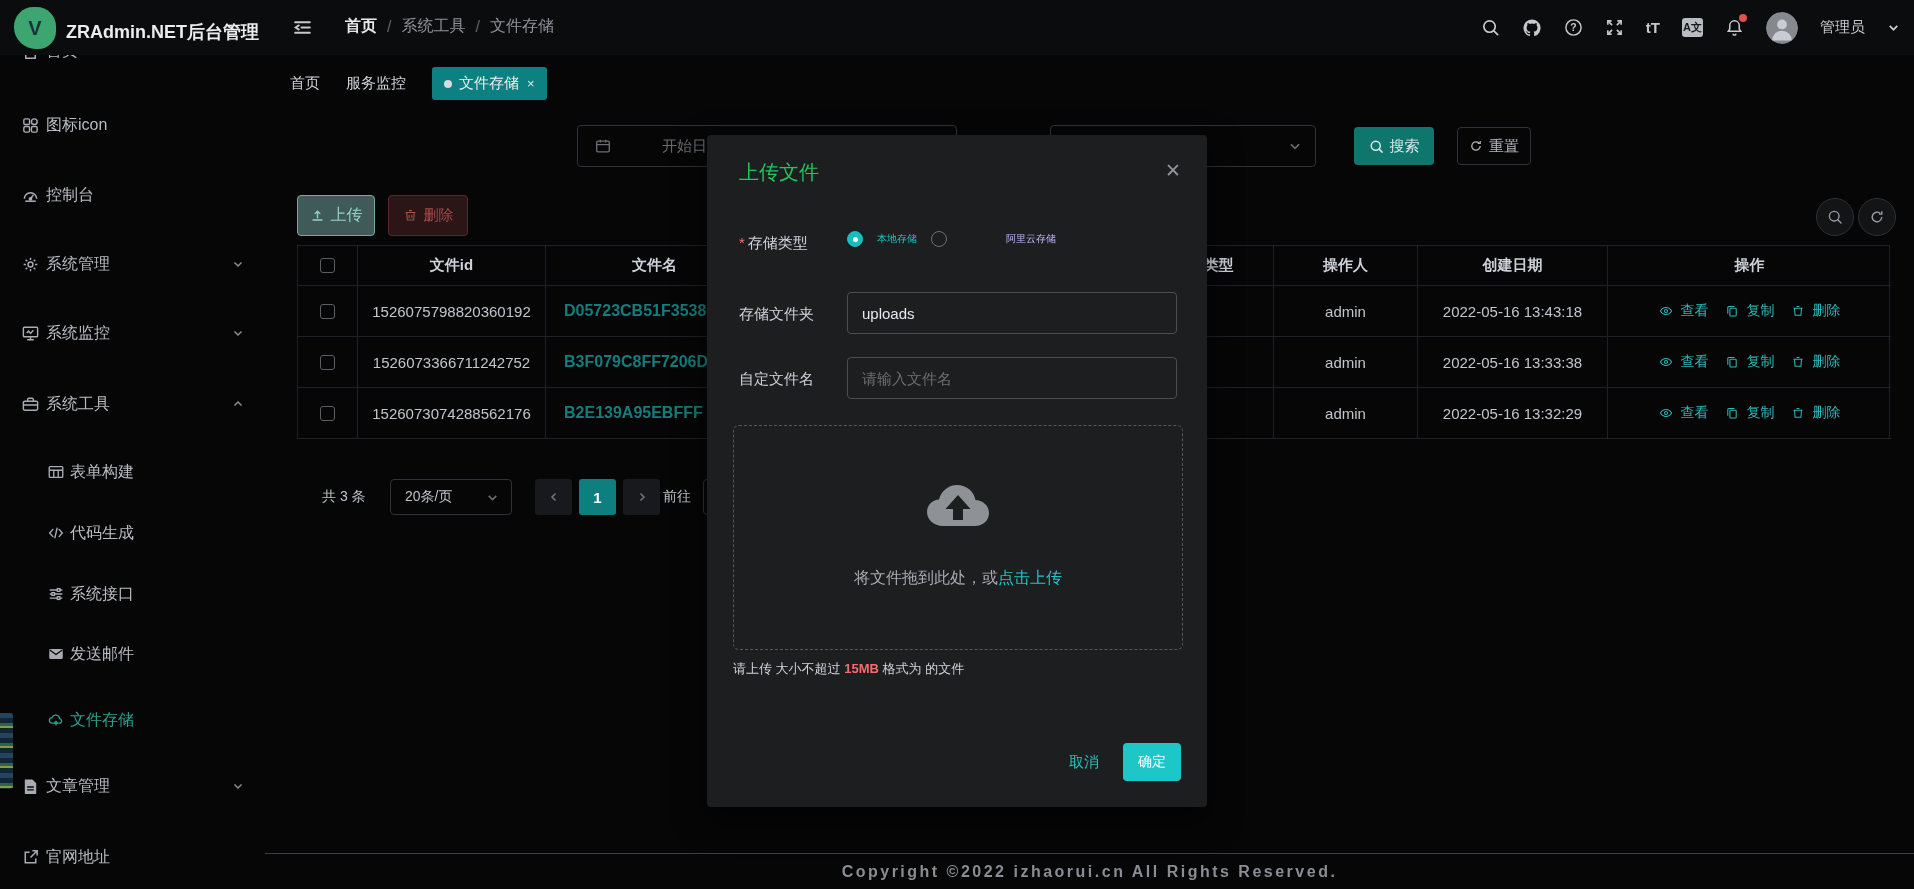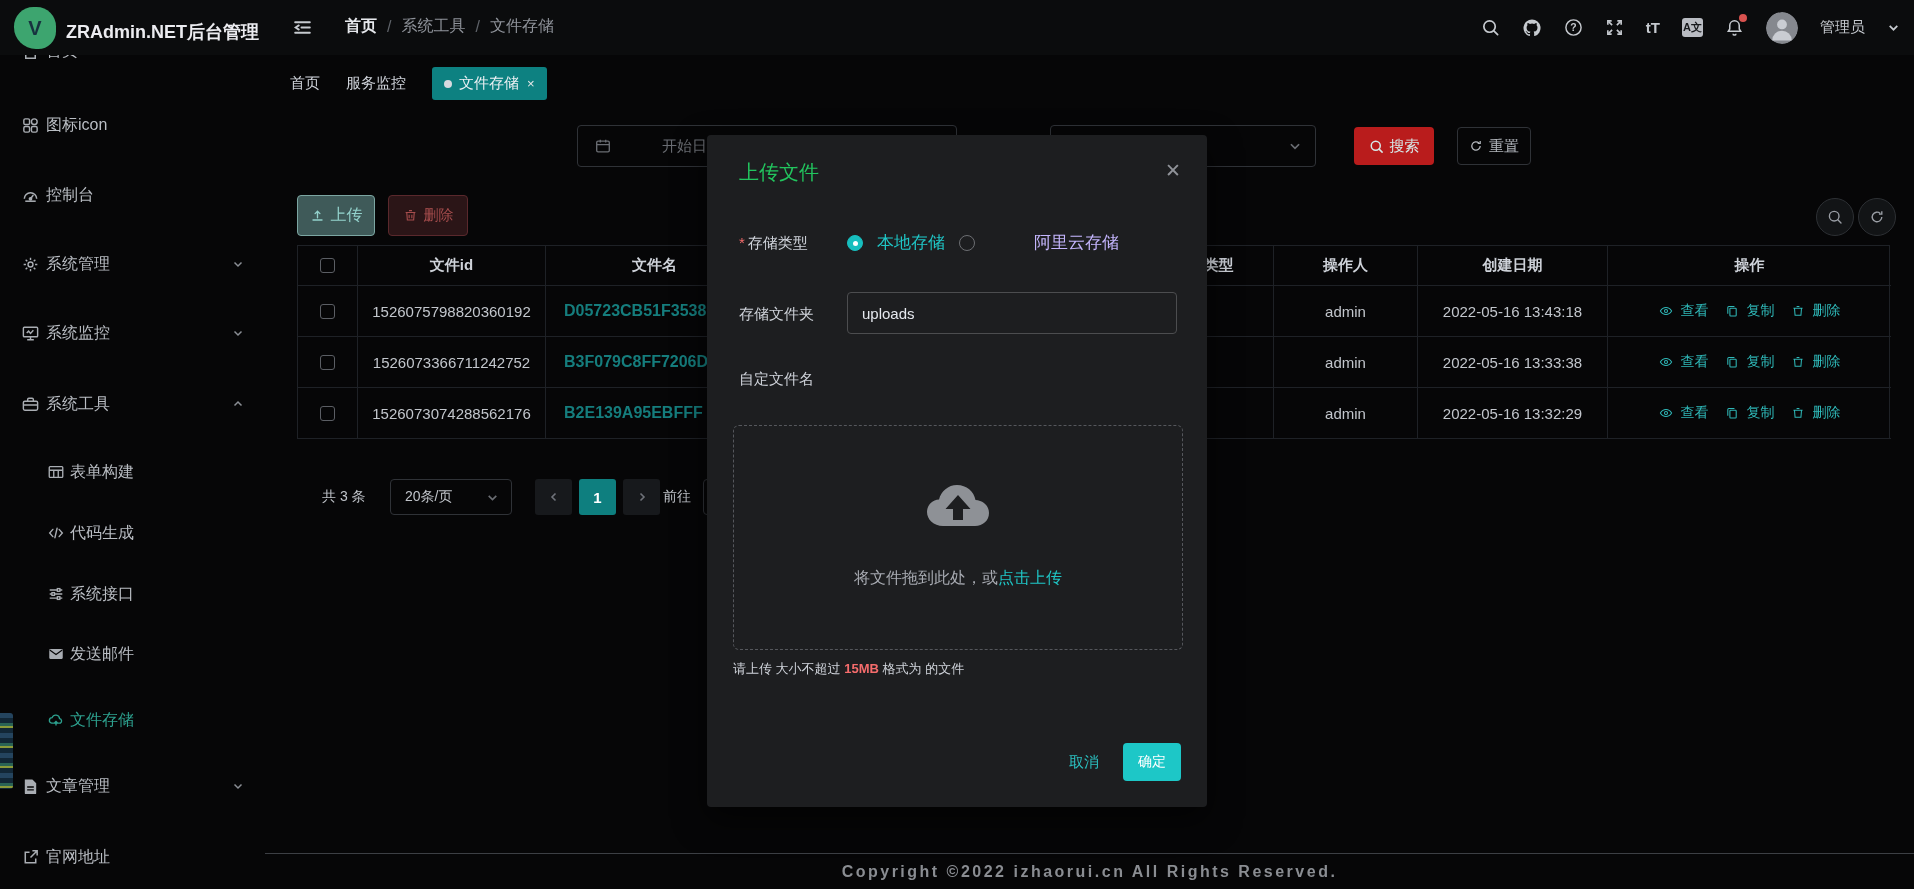--- a/index.html
+++ b/index.html
@@ -75,21 +75,21 @@
   }
   .inp::placeholder { color:#6a6d73; }
 
   .f-fileid { position:absolute; left:23px; top:70px; width:254px; height:42px; }
   .f-date { position:absolute; left:312px; top:70px; width:380px; height:42px; border:1px solid #2f3237; border-radius:4px; display:flex; align-items:center; }
   .f-date .cal { position:absolute; left:16px; color:#6a6d73; }
   .f-date .ph { position:absolute; left:84px; color:#6a6d73; font-size:15px; }
   .f-select { position:absolute; left:785px; top:70px; width:266px; height:42px; border:1px solid #2f3237; border-radius:4px; }
   .f-select .chev { position:absolute; right:13px; top:13px; color:#6a6d73; }
   .btn { border:none; border-radius:4px; cursor:pointer; font-family:inherit; display:inline-flex; align-items:center; justify-content:center; gap:6px; }
-  .btn-search { position:absolute; left:1089px; top:72px; width:80px; height:38px; background:#b91c1c; color:#d6e9e9; font-size:15px; }
+  .btn-search { position:absolute; left:1089px; top:72px; width:80px; height:38px; background:#0f766e; color:#d6e9e9; font-size:15px; }
   .btn-reset  { position:absolute; left:1192px; top:72px; width:74px; height:38px; background:transparent; border:1px solid #2f3237; color:#b3b7bd; font-size:15px; }
 
   .btn-upload { position:absolute; left:32px; top:140px; width:78px; height:41px; background:#3f5a59; border:1px solid #7ca6a2; color:#93d2cc; font-size:16px; }
   .btn-del { position:absolute; left:123px; top:140px; width:80px; height:41px; background:#2b1517; border:1px solid #5a282c; color:#a64d4d; font-size:15px; }
   .circ { position:absolute; top:143px; width:38px; height:38px; border-radius:50%; background:#121416; border:1px solid #2d3034; color:#9a9ea5; display:flex; align-items:center; justify-content:center; cursor:pointer; }
   .circ1 { left:1551px; } .circ2 { left:1593px; }
 
   
   .tbl { position:absolute; left:32px; top:190px; width:1593px; border:1px solid #1e2126; border-bottom:none; }
   .trow { display:grid; grid-template-columns:60px 188px 618px 110px 144px 190px 283px; }
@@ -124,21 +124,21 @@
     box-shadow:0 12px 32px rgba(0,0,0,.6);
   }
   .m-title { position:absolute; left:32px; top:24px; font-size:20px; color:#22c55e; }
   .m-close { position:absolute; right:26px; top:24px; color:#909399; font-size:19px; cursor:pointer; }
   .m-label { position:absolute; left:32px; font-size:15px; color:#cfd3da; }
   .req { color:#f56c6c; margin-right:3px; }
   .radio-row { position:absolute; left:140px; top:96px; display:flex; align-items:center; gap:14px; }
   .radio { width:16px; height:16px; border-radius:50%; border:1px solid #6c6e72; cursor:pointer; flex:0 0 auto; }
   .radio.sel { background:#17bebe; border-color:#17bebe; position:relative; }
   .radio.sel::after { content:""; position:absolute; left:5px; top:5px; width:5px; height:5px; background:#fff; border-radius:50%; }
-  .rlbl { font-size:17px; cursor:pointer; }
+  .rlbl { font-size:10px; cursor:pointer; }
   .rlbl.sel { color:#1fc6c6; }
   .rlbl.uns { color:#c4b5fd; margin-left:6px;padding-left:39px; }
   .m-inp { position:absolute; left:140px; width:330px; height:42px; background:#1d1e20; border:1px solid #4c4d4f; border-radius:4px; color:#e5e8ee; padding:0 14px; font-size:15px; outline:none; font-family:inherit; }
   .m-inp::placeholder { color:#6c6e72; }
   .dropzone {
     position:absolute; left:26px; top:290px; width:450px; height:225px;
     border:1px dashed #55575c; border-radius:6px; cursor:pointer;
     display:flex; flex-direction:column; align-items:center;
   }
   .dz-cloud { margin-top:56px; }
@@ -640,20 +640,21 @@
     <span class="radio sel"></span>
     <span class="rlbl sel">本地存储</span>
     <span class="radio"></span>
     <span class="rlbl uns">阿里云存储</span>
   </div>
 
   <div class="m-label" style="top:170px">存储文件夹</div>
   <input class="m-inp" style="top: 157px;" value="uploads">
 
   <div class="m-label" style="top:235px">自定文件名</div>
+  <input class="m-inp" style="top: 222px;" placeholder="请输入文件名">
 
   <div class="dropzone">
     <span class="ic dz-cloud">
       <svg width="66" height="46" viewBox="0 0 66 46">
         <path fill="#8e9196" d="M18 44C8.6 44 2 37.4 2 30c0-6.8 5-12 12-12.5C16 9.2 23.2 3 32 3c9.5 0 17 6.5 18.5 15C58 18.5 64 23.5 64 31c0 7.5-6 13-14 13H18z"></path>
         <polygon fill="#1d1e20" points="33,13 45.5,27 38,27 38,38 28,38 28,27 20.5,27"></polygon>
       </svg>
     </span>
     <div class="dz-text">
       <span>将文件拖到此处，或</span><span class="dz-link">点击上传</span>

